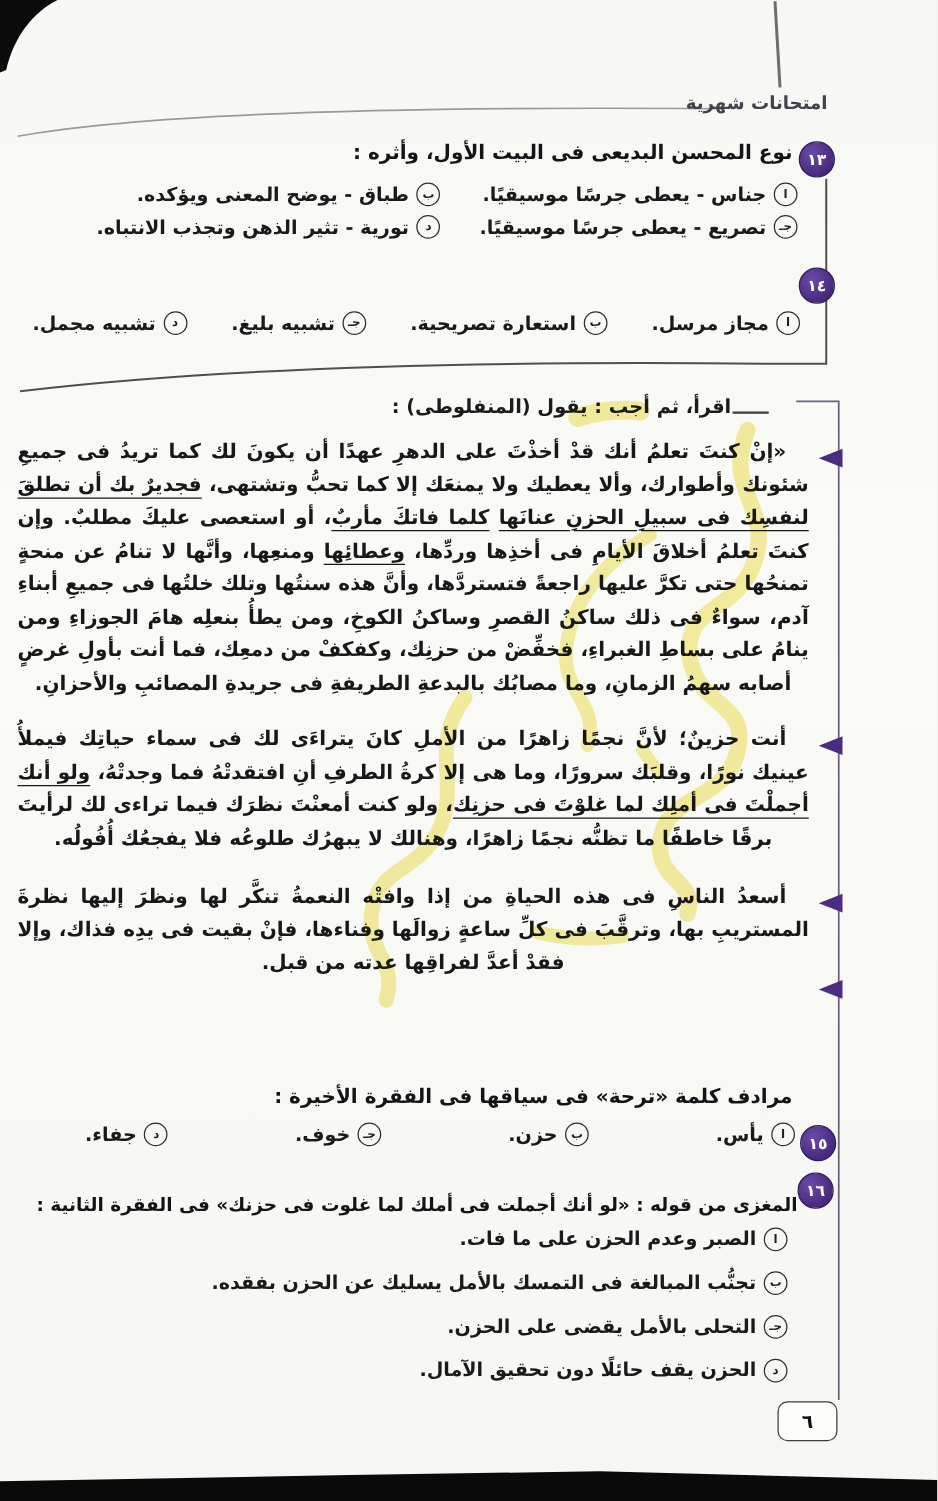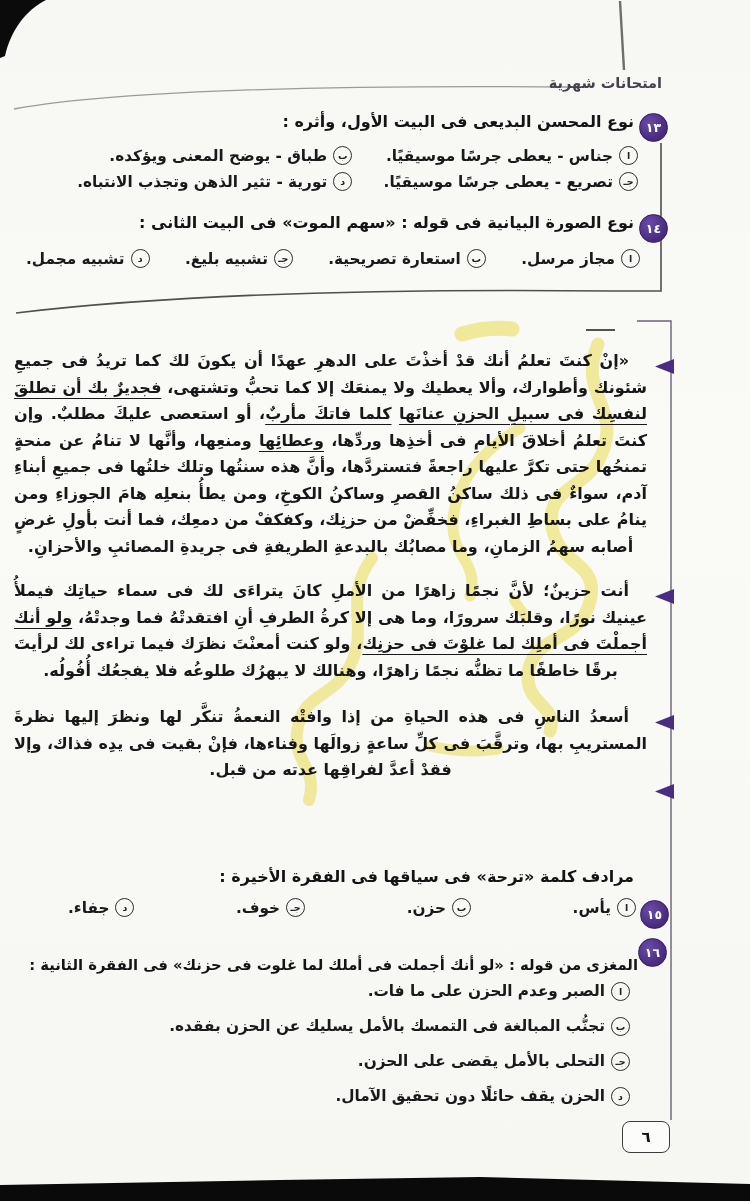--- a/index.html
+++ b/index.html
@@ -103,40 +103,40 @@
         <span class="circ">جـ</span>
         <span>تصريع - يعطى جرسًا موسيقيًا.</span>
       </span>
     <span class="opt">
         <span class="circ">د</span>
         <span>تورية - تثير الذهن وتجذب الانتباه.</span>
       </span>
   </div>
 
   <div class="badge" style="left:639px;top:214px;">١٤</div>
-  <div class="txt q-text" style="top:213px;right:116px;">نوع الصورة البيانية فى قوله : «سهم الموت» فى البيت الثانى :</div>
   <div class="txt opt-row" style="top:249px;left:26px;width:614px;">
     <span class="opt">
         <span class="circ">ا</span>
         <span>مجاز مرسل.</span>
       </span>
     <span class="opt">
         <span class="circ">ب</span>
         <span>استعارة تصريحية.</span>
       </span>
     <span class="opt">
         <span class="circ">جـ</span>
         <span>تشبيه بليغ.</span>
       </span>
     <span class="opt">
         <span class="circ">د</span>
         <span>تشبيه مجمل.</span>
       </span>
   </div>
 
+  <div class="txt reading-intro">اقرأ، ثم أجب : يقول (المنفلوطى) :</div>
 
   <div class="txt passage">
     <p class="p1"><span>«إنْ كنتَ تعلمُ أنك قدْ أخذْتَ على الدهرِ عهدًا أن يكونَ لك كما تريدُ فى جميعِ شئونك وأطوارك، وألا يعطيك ولا يمنعَك إلا كما تحبُّ وتشتهى، </span><span class="u">فجديرٌ بك أن تطلقَ لنفسِك فى سبيلِ الحزنِ عنانَها</span><span> </span><span class="u">كلما فاتكَ مأربٌ</span><span>، أو استعصى عليكَ مطلبٌ. وإن كنتَ تعلمُ أخلاقَ الأيامِ فى أخذِها وردِّها، </span><span class="u">وعطائِها</span><span> ومنعِها، وأنَّها لا تنامُ عن منحةٍ تمنحُها حتى تكرَّ عليها راجعةً فتستردَّها، وأنَّ هذه سنتُها وتلك خلتُها فى جميعِ أبناءِ آدم، سواءٌ فى ذلك ساكنُ القصرِ وساكنُ الكوخِ، ومن يطأُ بنعلِه هامَ الجوزاءِ ومن ينامُ على بساطِ الغبراءِ، فخفِّضْ من حزنِك، وكفكفْ من دمعِك، فما أنت بأولِ غرضٍ أصابه سهمُ الزمانِ، وما مصابُك بالبدعةِ الطريفةِ فى جريدةِ المصائبِ والأحزانِ.</span></p>
     <p class="p2"><span>أنت حزينٌ؛ لأنَّ نجمًا زاهرًا من الأملِ كانَ يتراءَى لك فى سماء حياتِك فيملأُ عينيك نورًا، وقلبَك سرورًا، وما هى إلا كرةُ الطرفِ أنِ افتقدتْهُ فما وجدتْهُ، </span><span class="u">ولو أنك أجملْتَ فى أملِك لما غلوْتَ فى حزنِك</span><span>، ولو كنت أمعنْتَ نظرَك فيما تراءى لك لرأيتَ برقًا خاطفًا ما تظنُّه نجمًا زاهرًا، وهنالك لا يبهرُك طلوعُه فلا يفجعُك أُفُولُه.</span></p>
     <p class="p3"><span>أسعدُ الناسِ فى هذه الحياةِ من إذا وافتْه النعمةُ تنكَّر لها ونظرَ إليها نظرةَ المستريبِ بها، وترقَّبَ فى كلِّ ساعةٍ زوالَها وفناءها، فإنْ بقيت فى يدِه فذاك، وإلا فقدْ أعدَّ لفراقِها عدته من قبل.</span></p>
   </div>
 
   <div class="badge" style="left:640px;top:900px;">١٥</div>
   <div class="txt q-text" style="top:867px;right:116px;">مرادف كلمة «ترحة» فى سياقها فى الفقرة الأخيرة :</div>
   <div class="txt opt-row" style="top:898px;left:68px;width:568px;">

